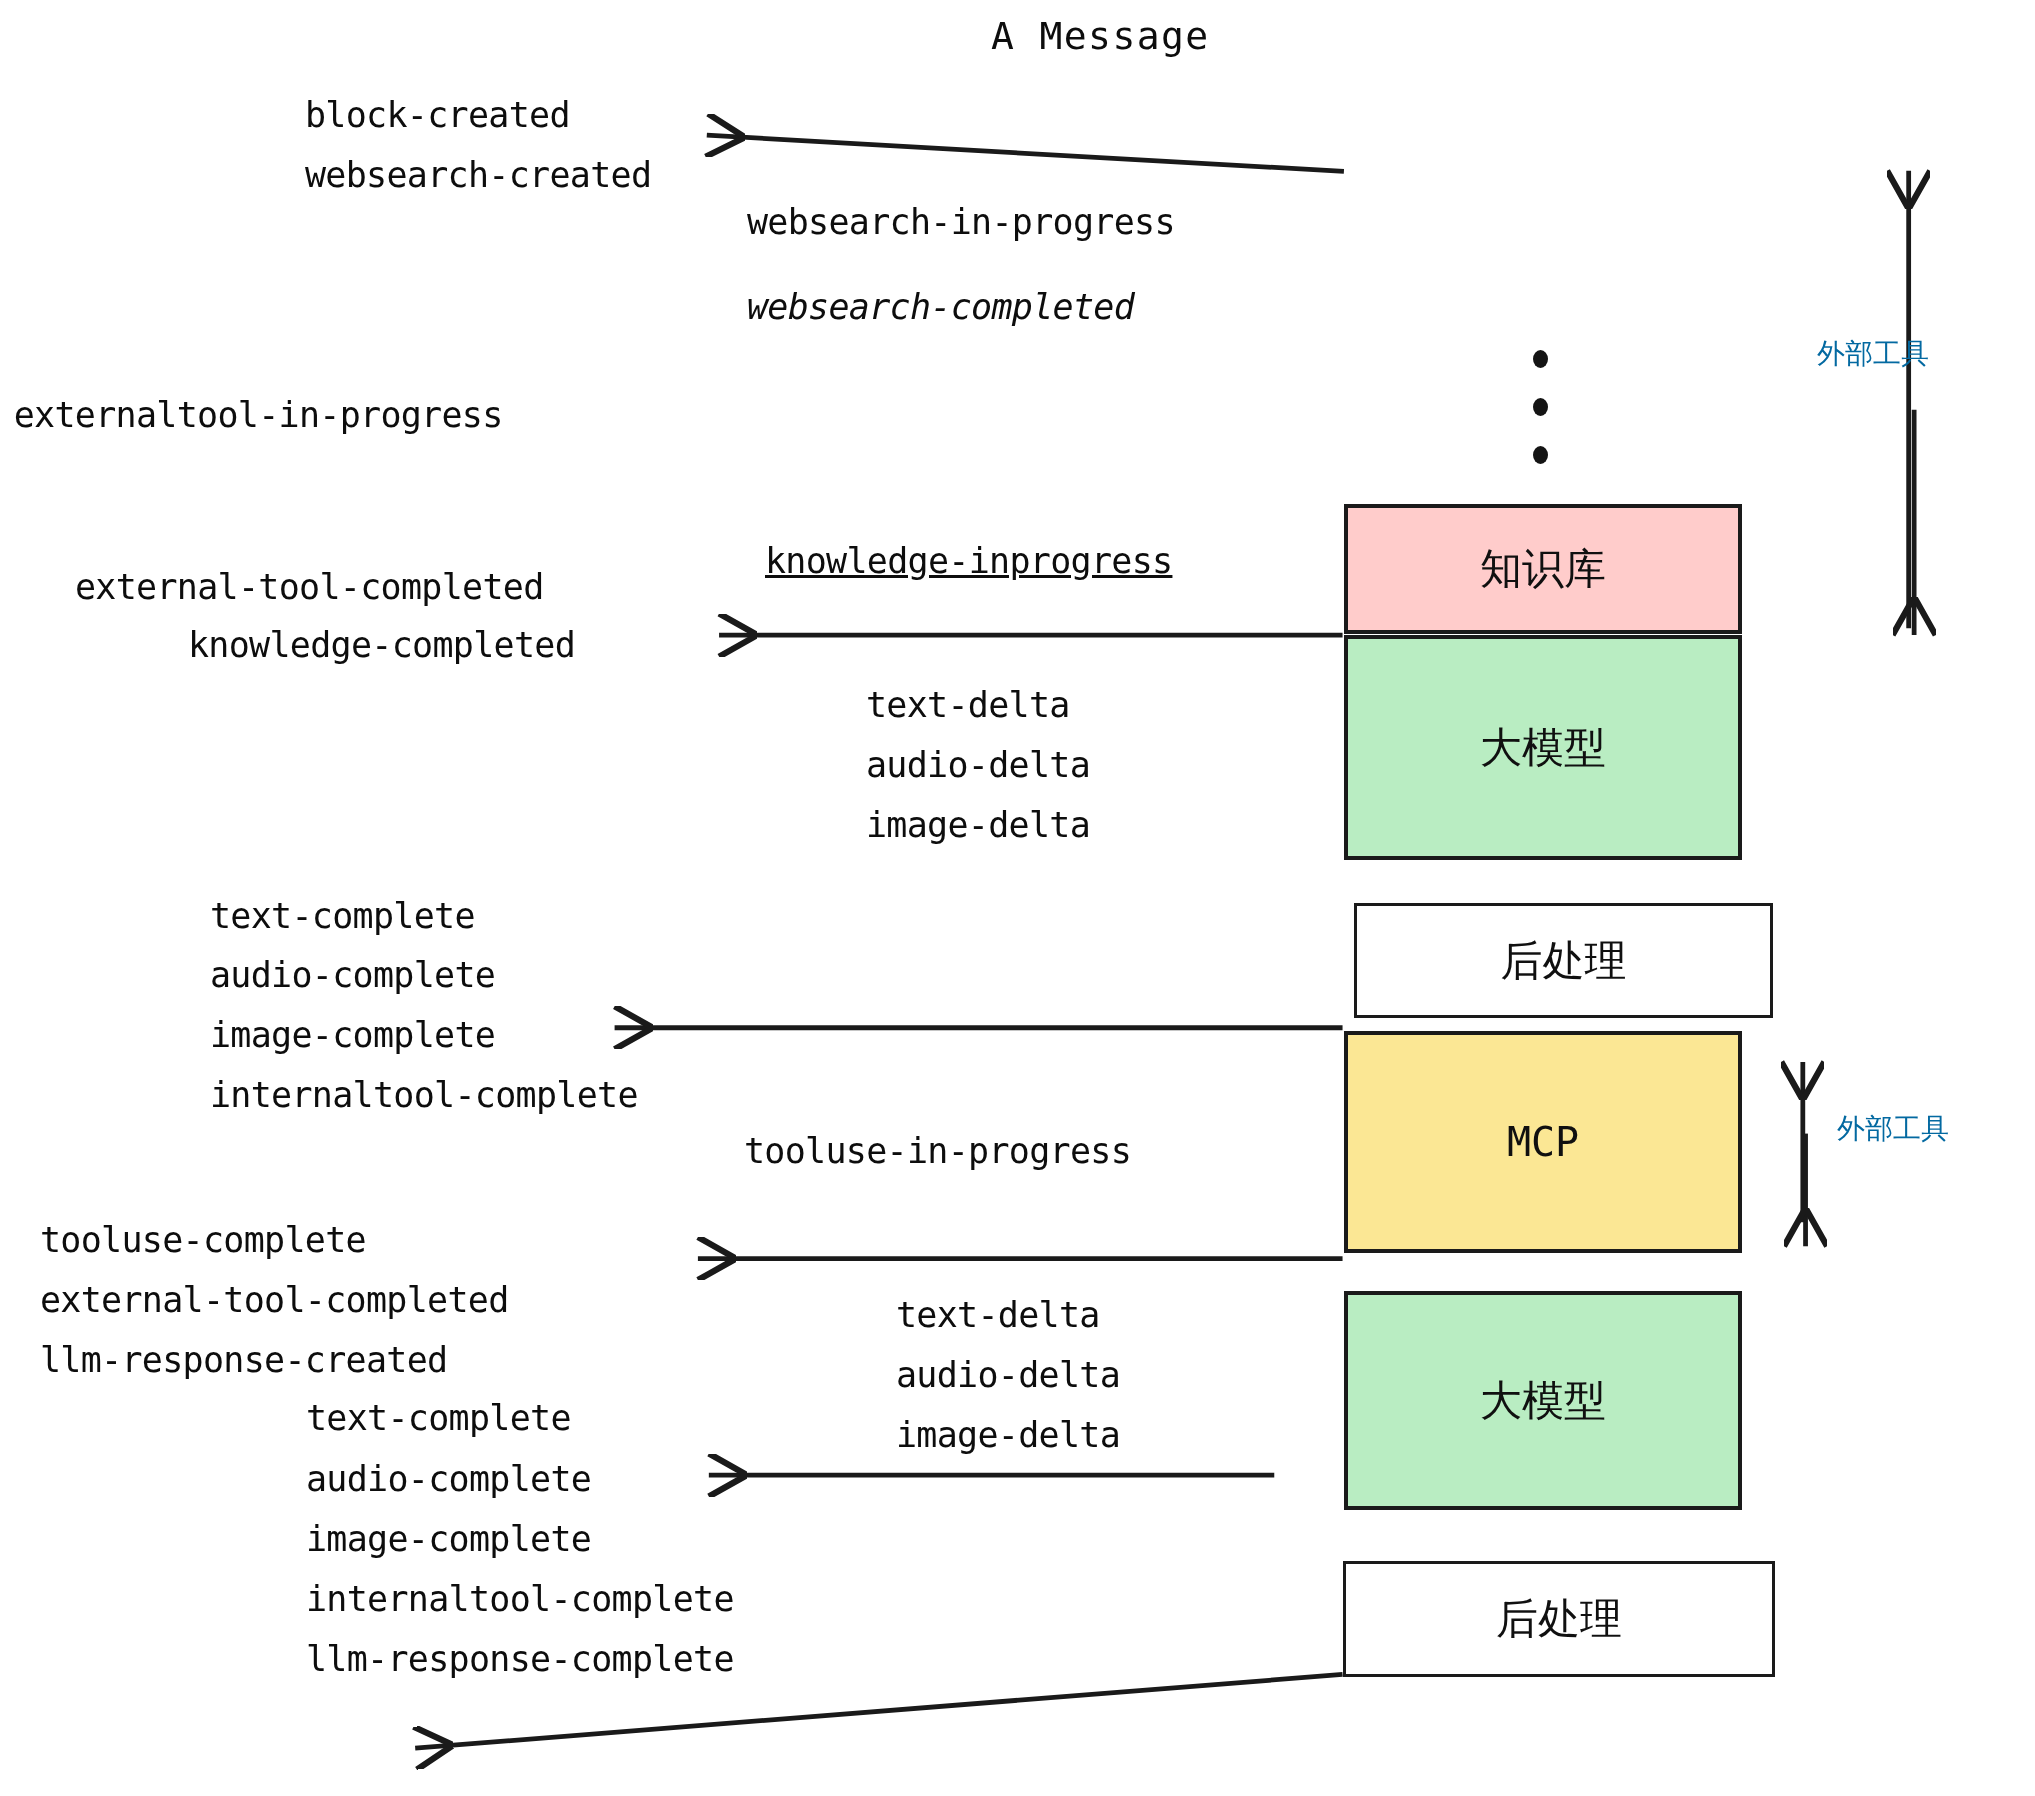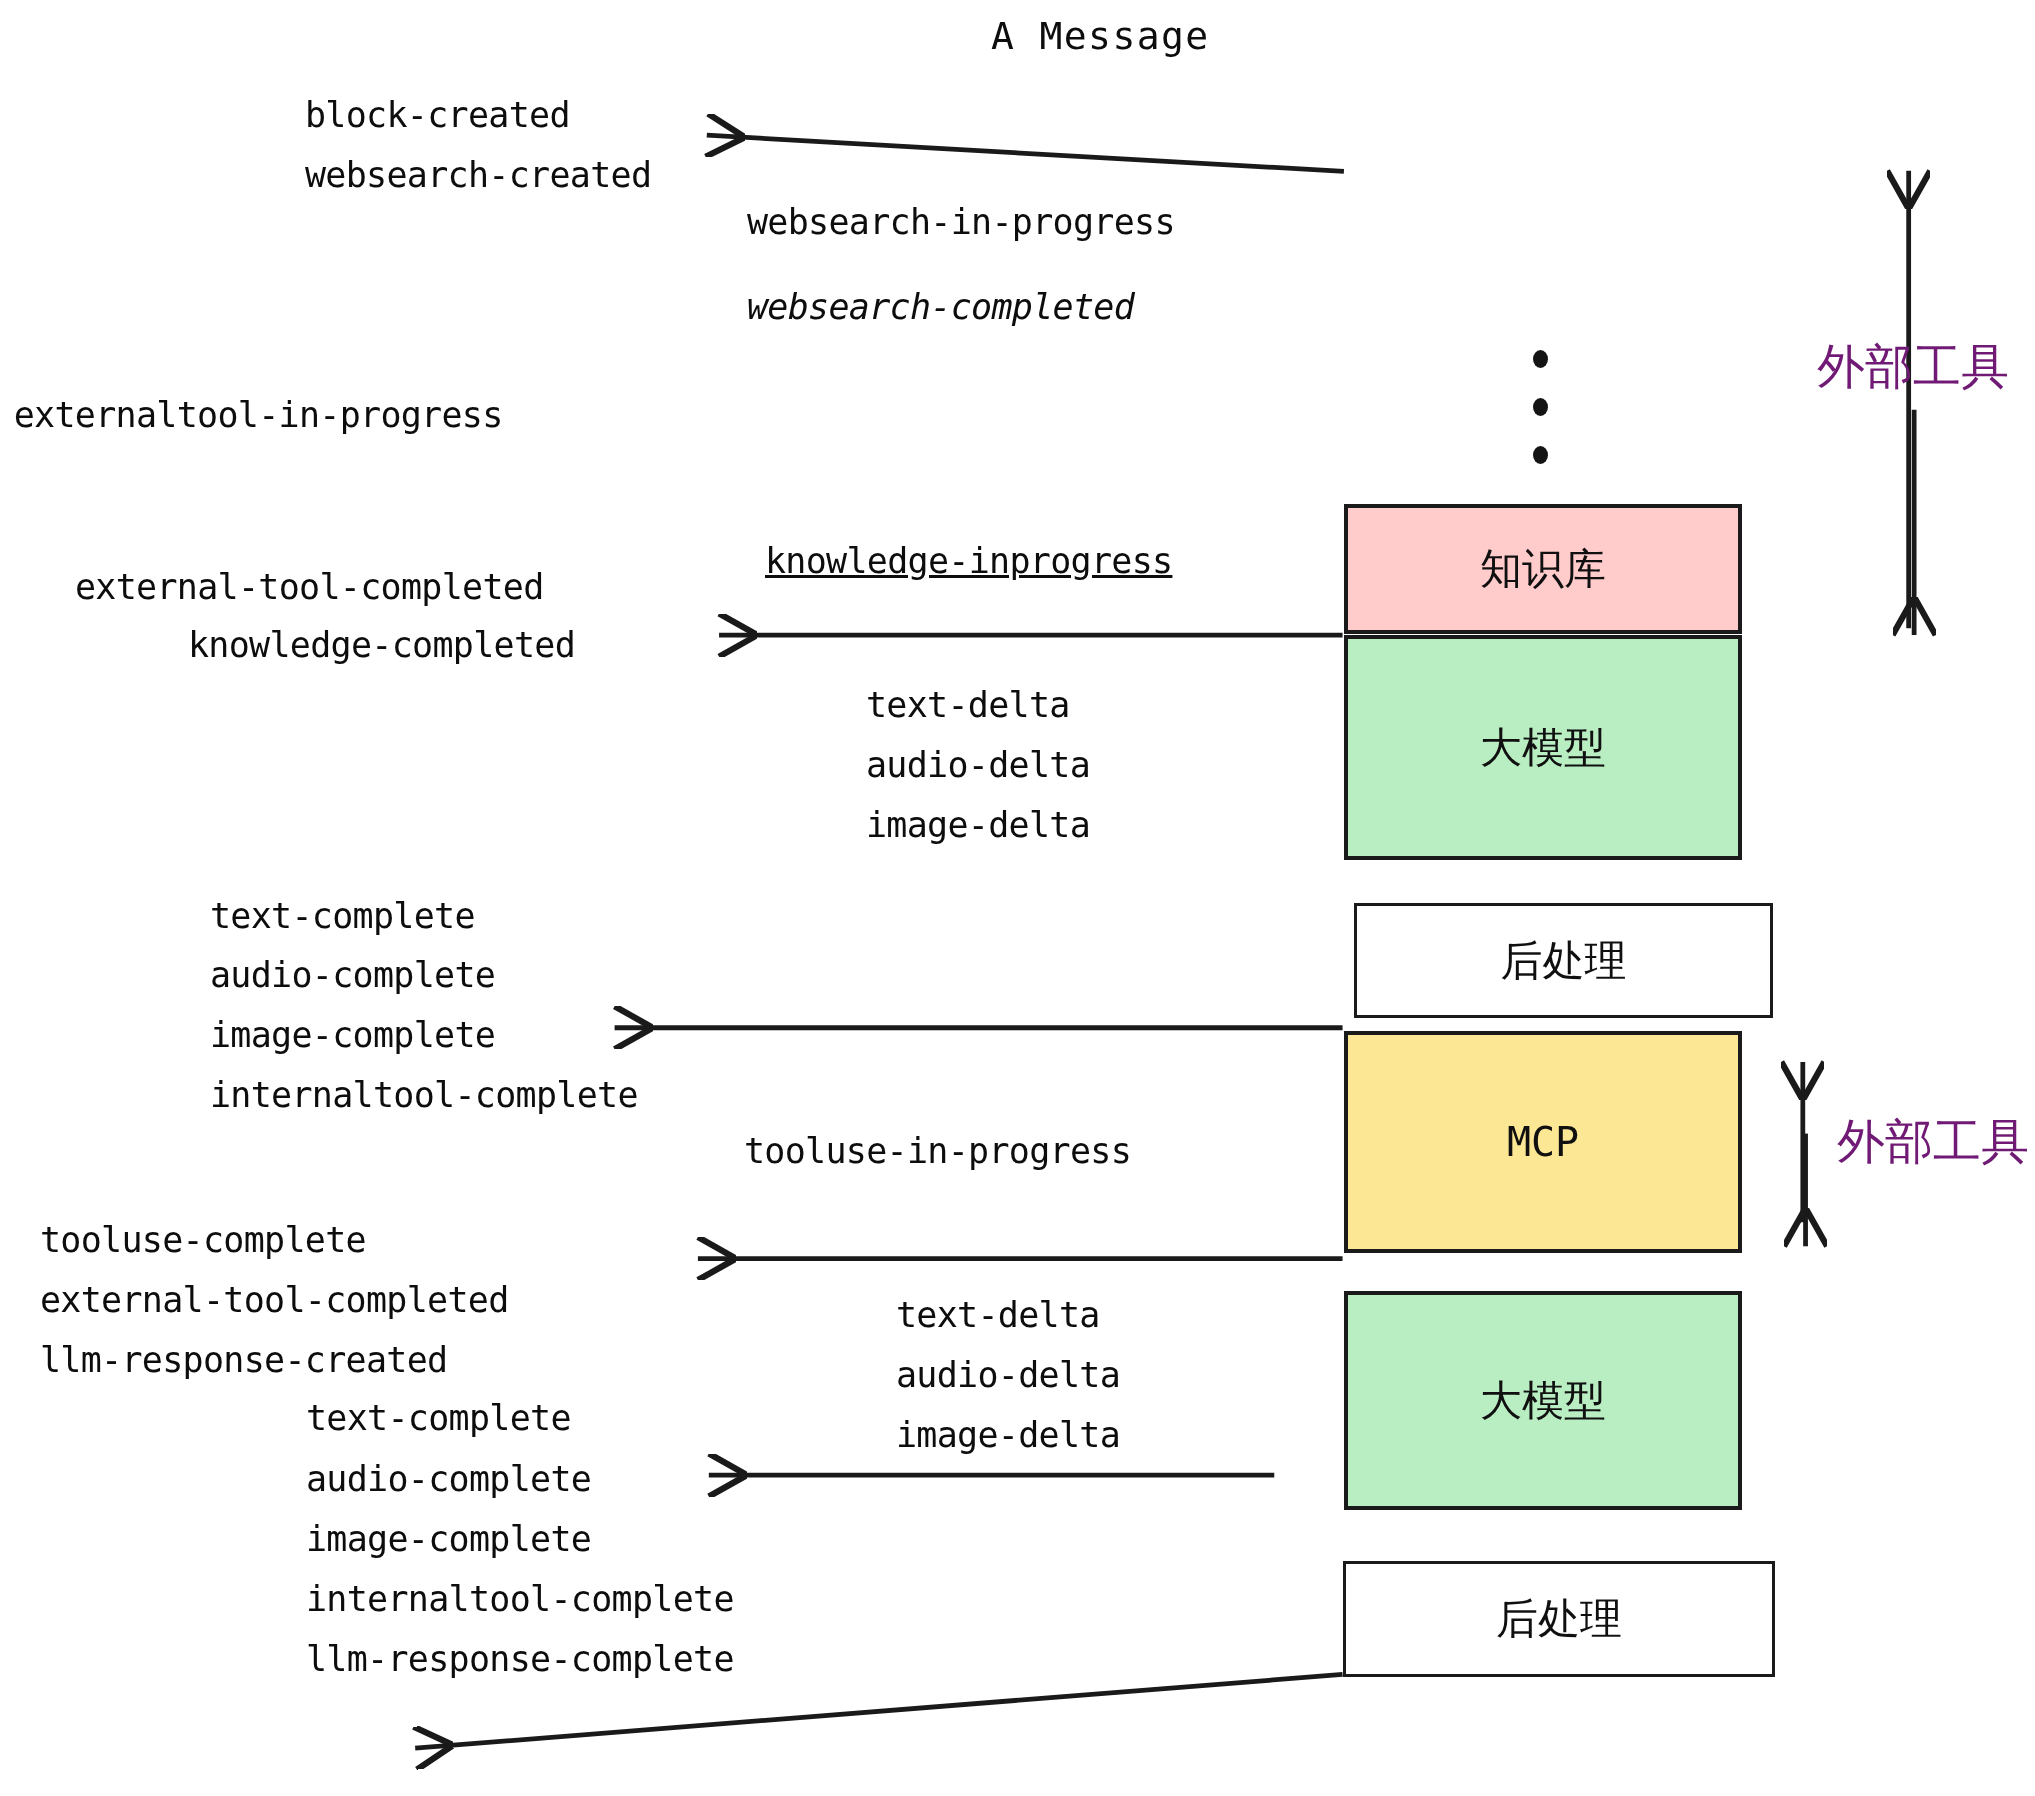--- a/index.html
+++ b/index.html
@@ -17,21 +17,21 @@
 
   .box{position:absolute;border:4.8px solid #1a1a1a;box-sizing:border-box;
        display:flex;align-items:center;justify-content:center;
        font-family:"DejaVu Sans","Liberation Sans",sans-serif;
        font-size:42px;color:#101010;}
   .box.mono{font-family:"DejaVu Sans Mono","Liberation Mono",monospace;font-size:40px;}
   .dot{position:absolute;width:15px;height:18px;background:#141414;border-radius:50%;}
 
   .side{position:absolute;white-space:nowrap;
         font-family:"DejaVu Sans","Liberation Sans",sans-serif;
-        font-size:48px;color:#701a75;}
+        font-size:28px;color:#0369a1;}
 </style>
 </head>
 <body>
 
 <div id="stage">
 
   <svg id="wires" viewBox="0 0 2980 2630">
     <defs>
       <marker id="ah" markerWidth="9" markerHeight="9" refX="8" refY="4.5" orient="auto" markerUnits="strokeWidth">
         <path d="M8,0 L0,4.5 L8,9" fill="none" stroke="#1a1a1a" stroke-width="1.3"></path>

